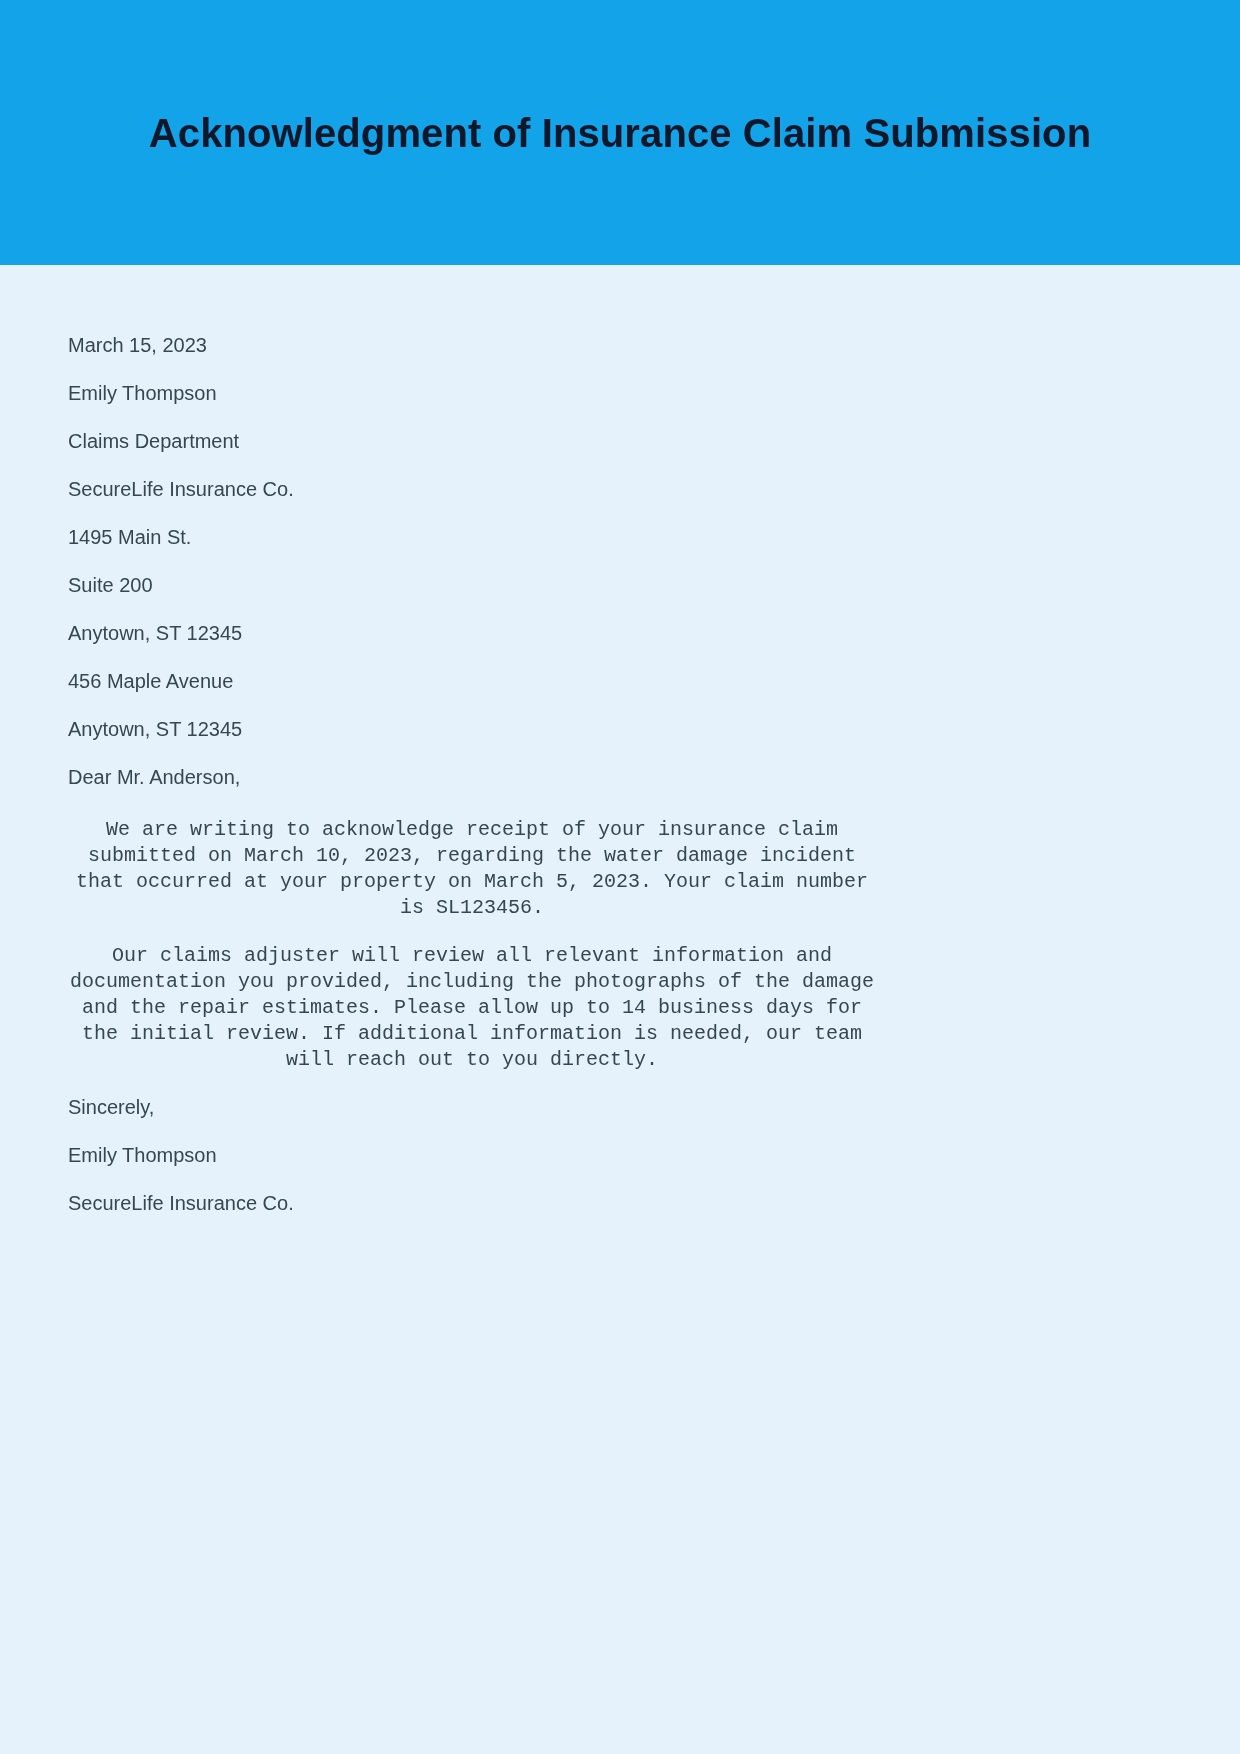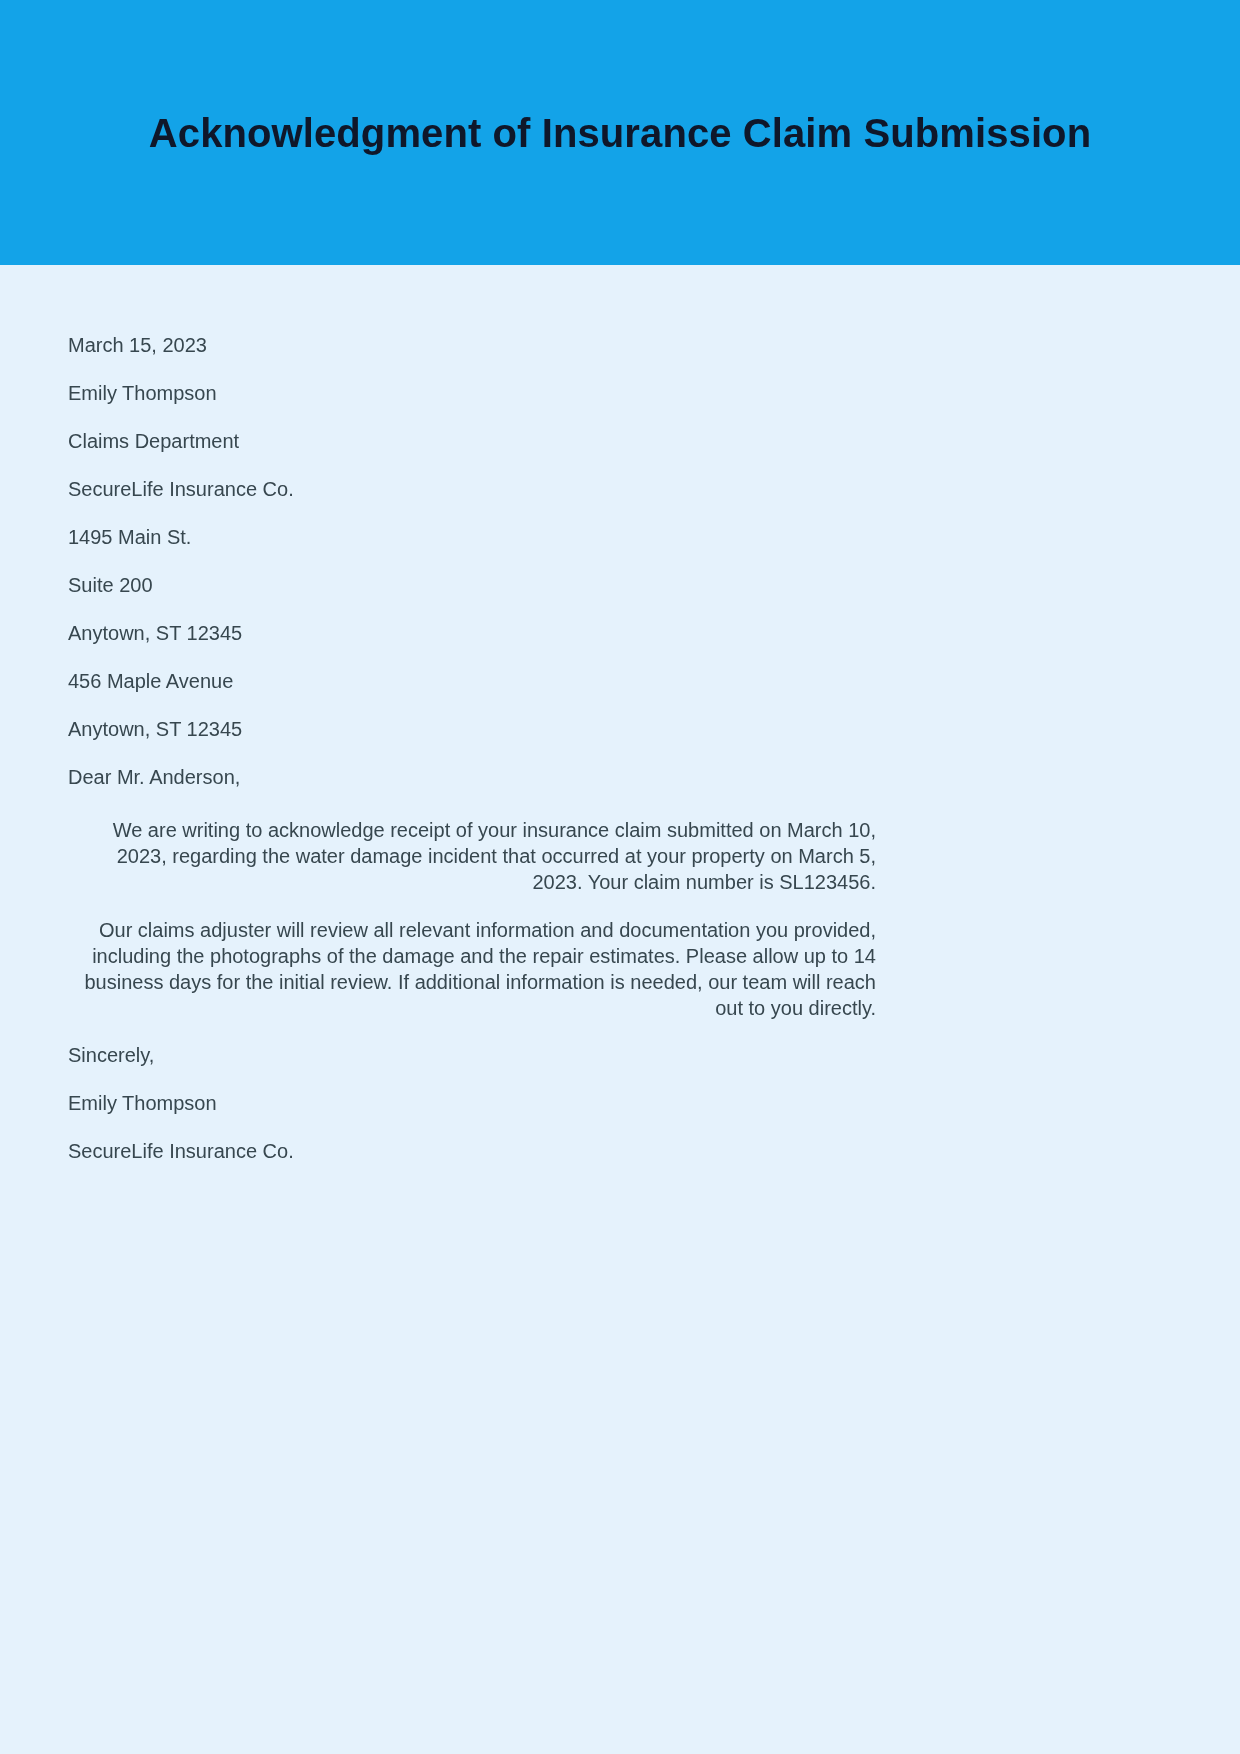--- a/index.html
+++ b/index.html
@@ -69,21 +69,22 @@
     margin: 0 0 24px 0;
     white-space: pre-wrap;
   }
 
   .letter-para {
     color: #37474f;
     font-size: 20px;
     line-height: 26px;
     margin: 0 0 22px 0;
     max-width: 868px;
-    text-align: right;
+    text-align: center;
+    font-family: Liberation Mono, monospace;
   }
 
   .para-block {
     padding-top: 4px;
   }
 </style>
 </head>
 <body>
 
 <div class="page">

